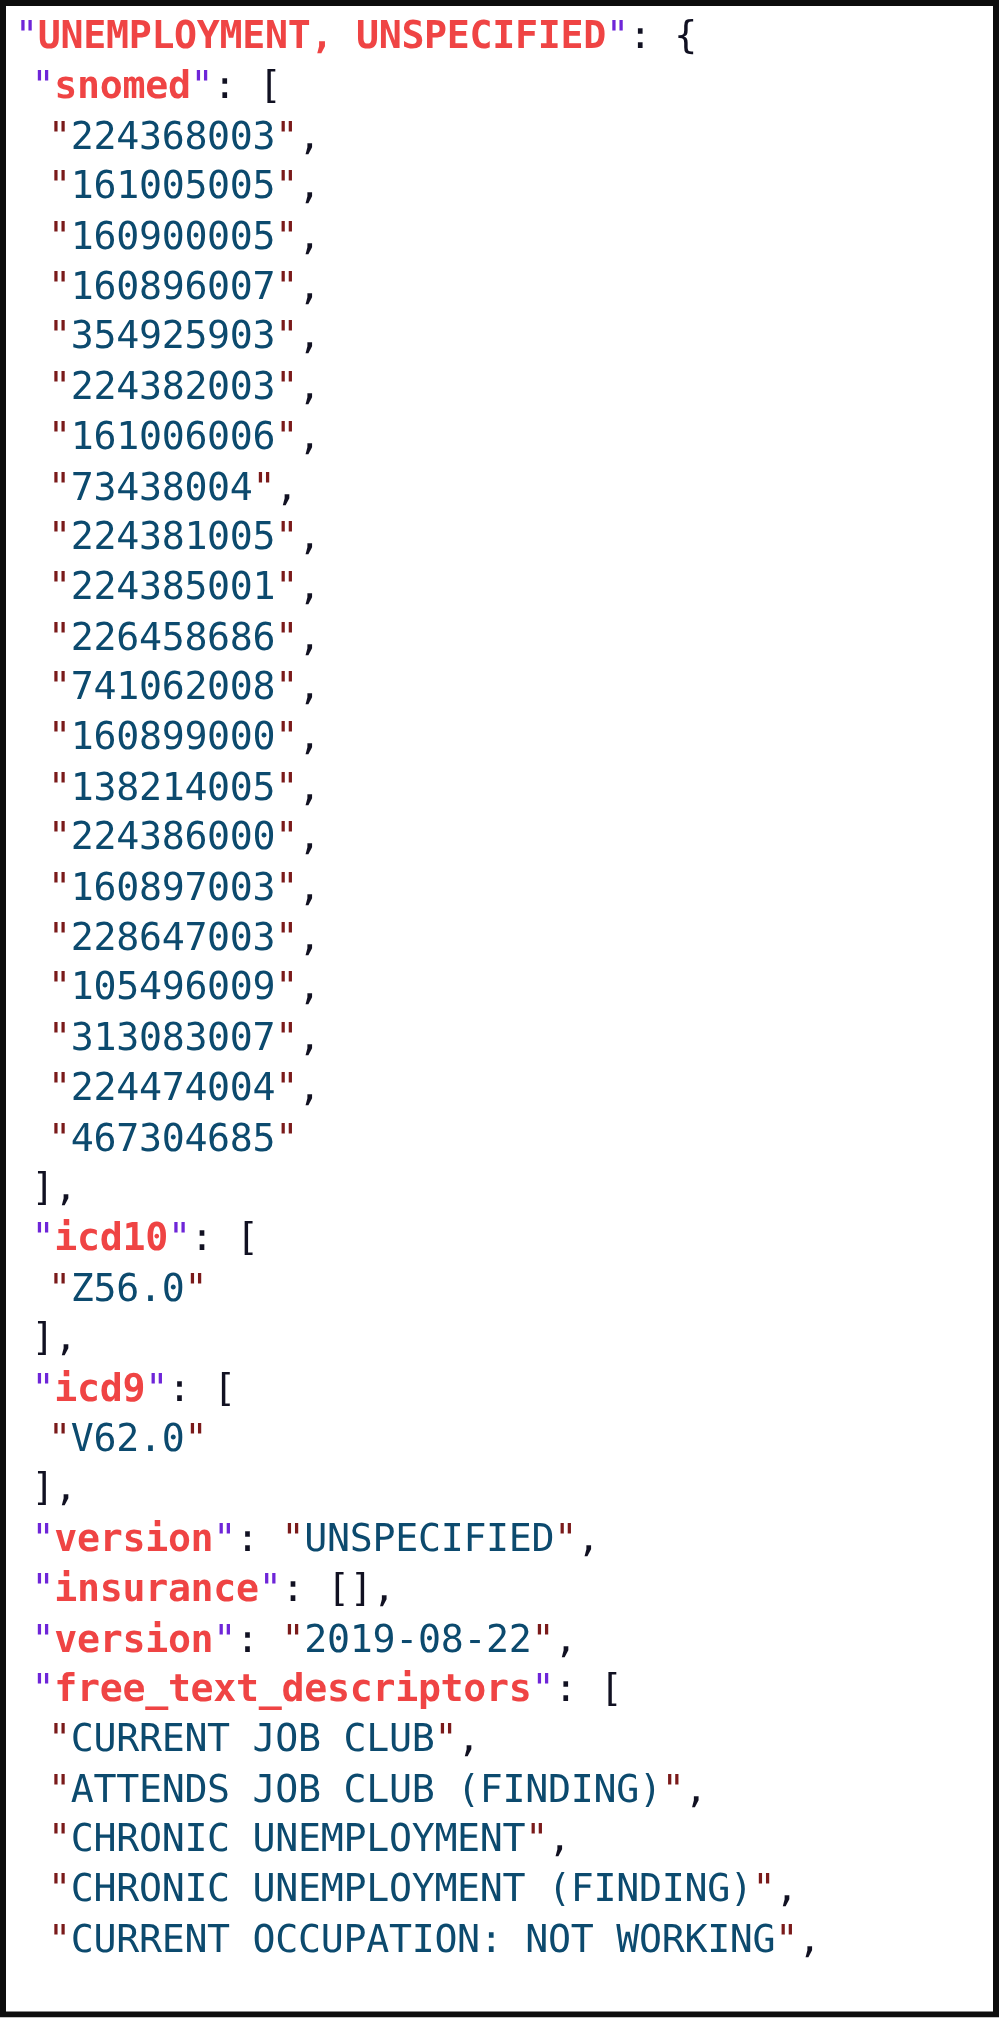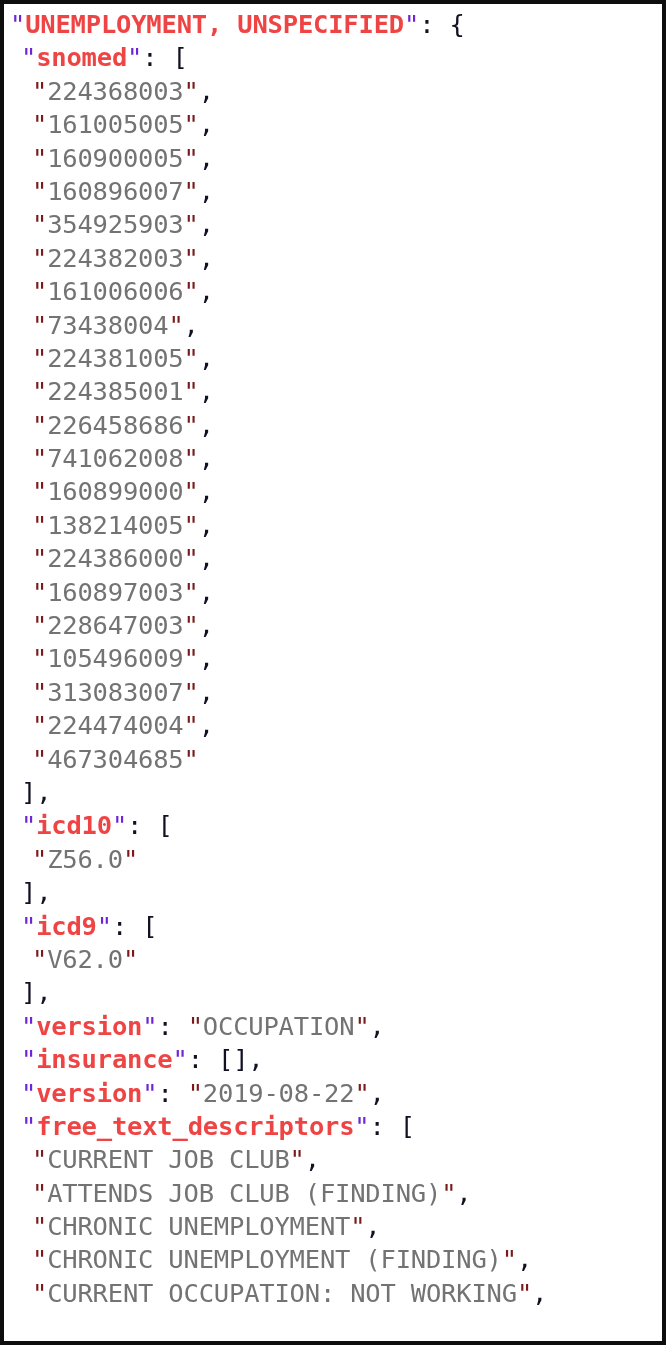--- a/index.html
+++ b/index.html
@@ -48,21 +48,21 @@
   .ind-0 { padding-left: 6px;  }
   .ind-1 { padding-left: 17px; }
   .ind-2 { padding-left: 28px; }
 
   
   .tok-key {
     color: #ef4444;
     font-weight: bold;
   }
   .tok-str {
-    color: #737373;
+    color: #0c4a6e;
   }
   .tok-punct {
     color: #111122;
   }
   .tok-quote-key {
     color: #6e25d8;
   }
   .tok-quote-str {
     color: #7a1a1a;
   }
@@ -95,21 +95,21 @@
       <span class="code-line ind-2"><span class="tok-quote-str">"</span><span class="tok-str">313083007</span><span class="tok-quote-str">"</span><span class="tok-punct">,</span></span>
       <span class="code-line ind-2"><span class="tok-quote-str">"</span><span class="tok-str">224474004</span><span class="tok-quote-str">"</span><span class="tok-punct">,</span></span>
       <span class="code-line ind-2"><span class="tok-quote-str">"</span><span class="tok-str">467304685</span><span class="tok-quote-str">"</span></span>
       <span class="code-line ind-1"><span class="tok-punct">],</span></span>
       <span class="code-line ind-1"><span class="tok-quote-key">"</span><span class="tok-key">icd10</span><span class="tok-quote-key">"</span><span class="tok-punct">: </span><span class="tok-punct">[</span></span>
       <span class="code-line ind-2"><span class="tok-quote-str">"</span><span class="tok-str">Z56.0</span><span class="tok-quote-str">"</span></span>
       <span class="code-line ind-1"><span class="tok-punct">],</span></span>
       <span class="code-line ind-1"><span class="tok-quote-key">"</span><span class="tok-key">icd9</span><span class="tok-quote-key">"</span><span class="tok-punct">: </span><span class="tok-punct">[</span></span>
       <span class="code-line ind-2"><span class="tok-quote-str">"</span><span class="tok-str">V62.0</span><span class="tok-quote-str">"</span></span>
       <span class="code-line ind-1"><span class="tok-punct">],</span></span>
-      <span class="code-line ind-1"><span class="tok-quote-key">"</span><span class="tok-key">version</span><span class="tok-quote-key">"</span><span class="tok-punct">: </span><span class="tok-quote-str">"</span><span class="tok-str">OCCUPATION</span><span class="tok-quote-str">"</span><span class="tok-punct">,</span></span>
+      <span class="code-line ind-1"><span class="tok-quote-key">"</span><span class="tok-key">version</span><span class="tok-quote-key">"</span><span class="tok-punct">: </span><span class="tok-quote-str">"</span><span class="tok-str">UNSPECIFIED</span><span class="tok-quote-str">"</span><span class="tok-punct">,</span></span>
       <span class="code-line ind-1"><span class="tok-quote-key">"</span><span class="tok-key">insurance</span><span class="tok-quote-key">"</span><span class="tok-punct">: </span><span class="tok-punct">[],</span></span>
       <span class="code-line ind-1"><span class="tok-quote-key">"</span><span class="tok-key">version</span><span class="tok-quote-key">"</span><span class="tok-punct">: </span><span class="tok-quote-str">"</span><span class="tok-str">2019-08-22</span><span class="tok-quote-str">"</span><span class="tok-punct">,</span></span>
       <span class="code-line ind-1"><span class="tok-quote-key">"</span><span class="tok-key">free_text_descriptors</span><span class="tok-quote-key">"</span><span class="tok-punct">: </span><span class="tok-punct">[</span></span>
       <span class="code-line ind-2"><span class="tok-quote-str">"</span><span class="tok-str">CURRENT JOB CLUB</span><span class="tok-quote-str">"</span><span class="tok-punct">,</span></span>
       <span class="code-line ind-2"><span class="tok-quote-str">"</span><span class="tok-str">ATTENDS JOB CLUB (FINDING)</span><span class="tok-quote-str">"</span><span class="tok-punct">,</span></span>
       <span class="code-line ind-2"><span class="tok-quote-str">"</span><span class="tok-str">CHRONIC UNEMPLOYMENT</span><span class="tok-quote-str">"</span><span class="tok-punct">,</span></span>
       <span class="code-line ind-2"><span class="tok-quote-str">"</span><span class="tok-str">CHRONIC UNEMPLOYMENT (FINDING)</span><span class="tok-quote-str">"</span><span class="tok-punct">,</span></span>
       <span class="code-line ind-2"><span class="tok-quote-str">"</span><span class="tok-str">CURRENT OCCUPATION: NOT WORKING</span><span class="tok-quote-str">"</span><span class="tok-punct">,</span></span>
     </code>
 </div>

